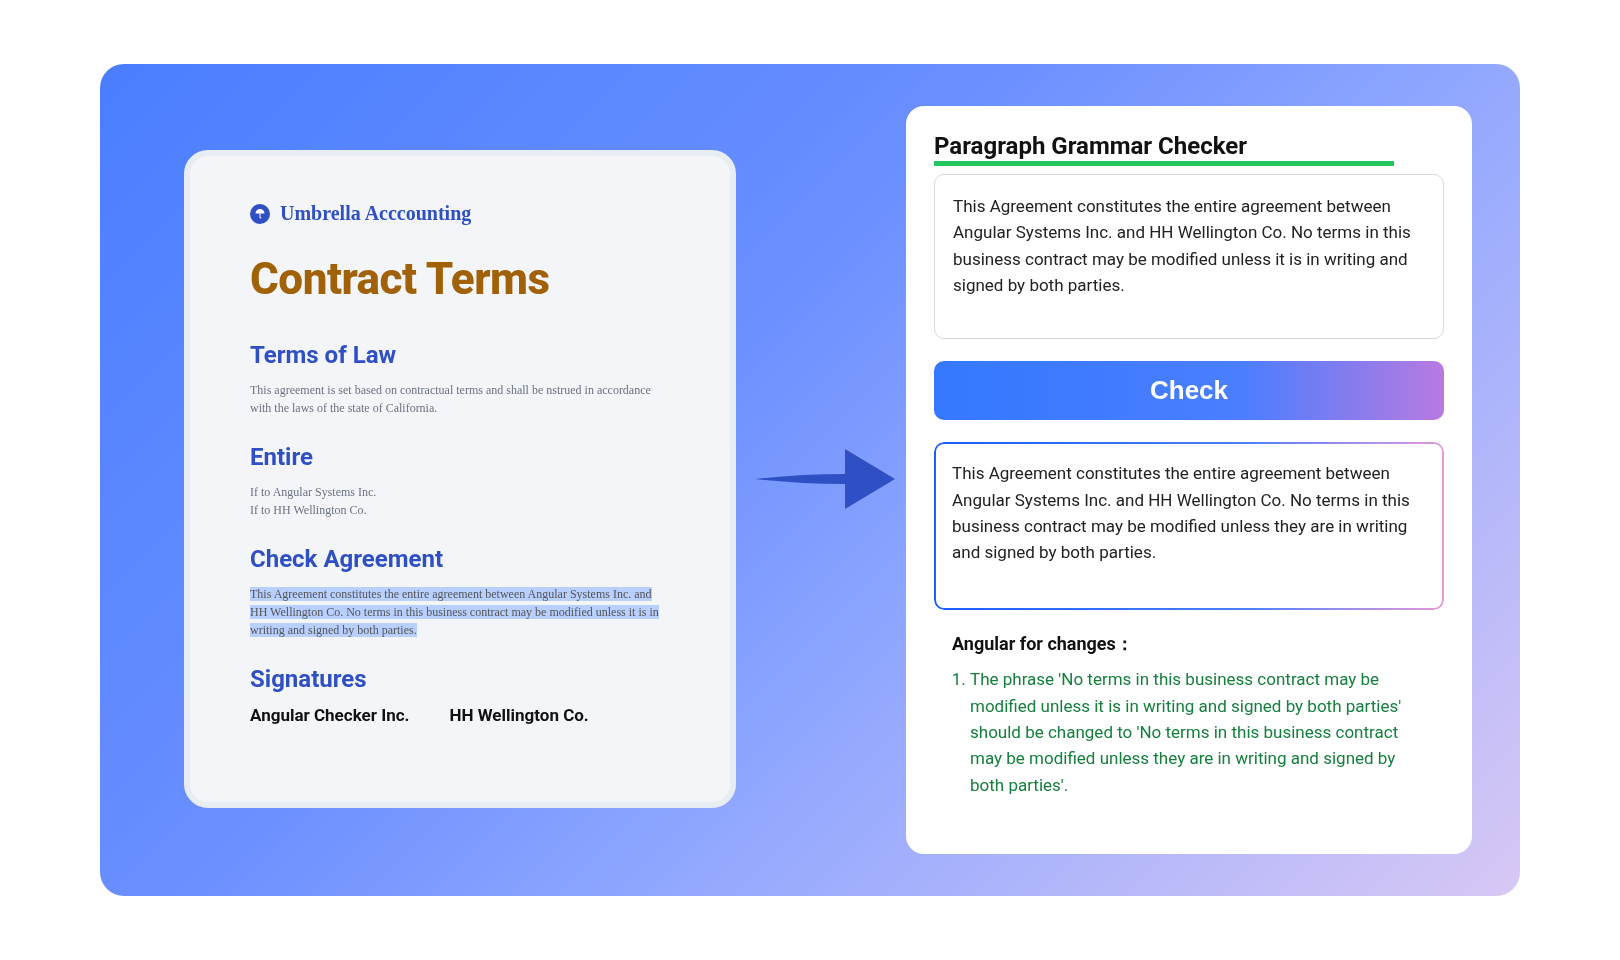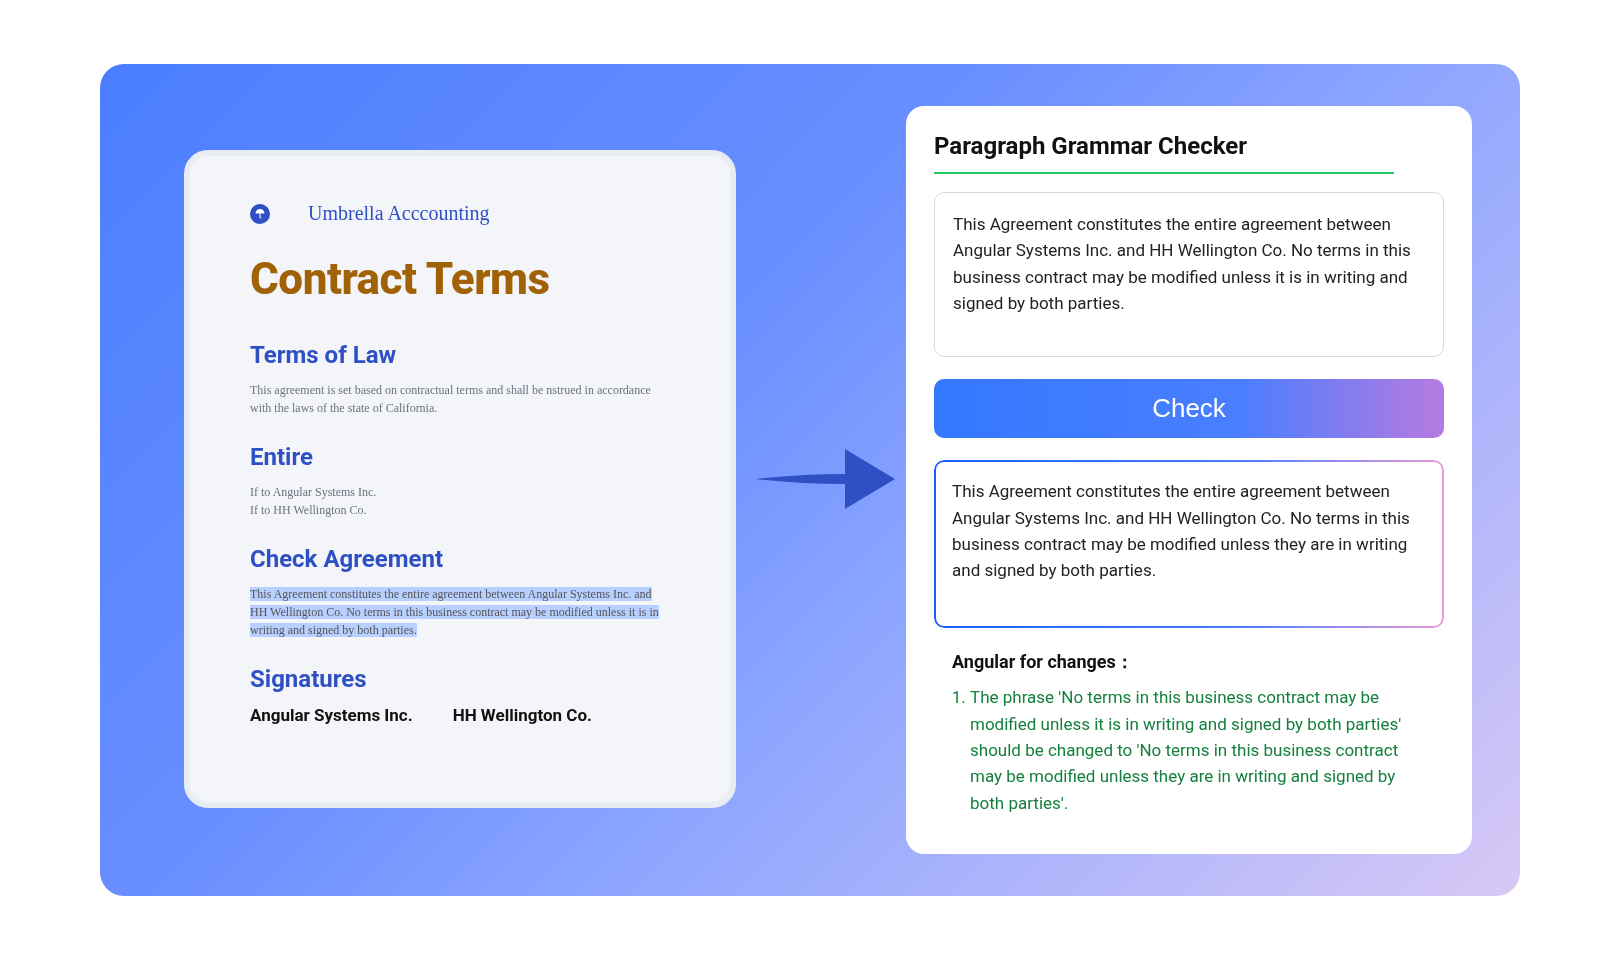--- a/index.html
+++ b/index.html
@@ -47,23 +47,22 @@
   border-radius: 50%;
   background: #2f50c4;
   display: flex;
   align-items: center;
   justify-content: center;
 }
 .brand-icon svg { width: 12px; height: 12px; }
 .brand-name {
   color: #2f50c4;
   font-size: 20px;
-  font-weight: 400;
+  font-weight: 700;
   font-family: Georgia, serif;
-  margin-left: 28px;
 }
 .contract-title {
   font-size: 44px;
   font-weight: 800;
   color: #a16207;
   letter-spacing: -0.5px;
   margin-bottom: 36px;
 }
 .section-heading {
   font-size: 24px;
@@ -111,43 +110,43 @@
   width: 566px;
   height: 748px;
   background: #fff;
   border-radius: 18px;
   padding: 26px 28px 28px 28px;
 }
 .checker-title {
   font-size: 24px;
   font-weight: 700;
   color: #111;
-  padding-bottom: 12px;
-  border-bottom: 2px solid #22c55e;
-  margin-bottom: 18px;
+  padding-bottom: 1px;
+  border-bottom: 5px solid #22c55e;
+  margin-bottom: 8px;
   width: 460px;
 }
 .input-box {
   border: 1px solid #d9d9d9;
   border-radius: 10px;
   padding: 18px 18px 40px 18px;
   font-size: 17px;
   line-height: 1.55;
   color: #222;
   margin-bottom: 22px;
   min-height: 160px;
 }
 .check-btn {
   display: block;
   width: 100%;
   border: none;
   border-radius: 10px;
   padding: 14px 0;
   font-size: 26px;
-  font-weight: 400;
+  font-weight: 700;
   color: #fff;
   cursor: pointer;
   background: linear-gradient(90deg, #3478ff 0%, #4a7eff 60%, #b87ae0 100%);
   margin-bottom: 22px;
 }
 .output-box {
   border-radius: 10px;
   padding: 18px 18px 40px 18px;
   font-size: 17px;
   line-height: 1.55;
@@ -209,21 +208,21 @@
     <div class="section-body">
       <div>If to Angular Systems Inc.</div>
       <div>If to HH Wellington Co.</div>
     </div>
 
     <h2 class="section-heading">Check Agreement</h2>
     <p class="section-body"><span class="hl">This Agreement constitutes the entire agreement between Angular Systems Inc. and HH Wellington Co. No terms in this business contract may be modified unless it is in writing and signed by both parties.</span></p>
 
     <h2 class="section-heading">Signatures</h2>
     <div class="sig-row">
-      <span class="sig">Angular Systems Inc.</span>
+      <span class="sig">Angular Checker Inc.</span>
       <span class="sig">HH Wellington Co.</span>
     </div>
   </div>
 
   <div class="arrow">
     <svg viewBox="0 0 150 90">
         <path d="M5 45 Q50 40 95 40 L95 15 L145 45 L95 75 L95 50 Q50 50 5 45 Z" fill="#2f50c4"></path>
       </svg>
   </div>
 

